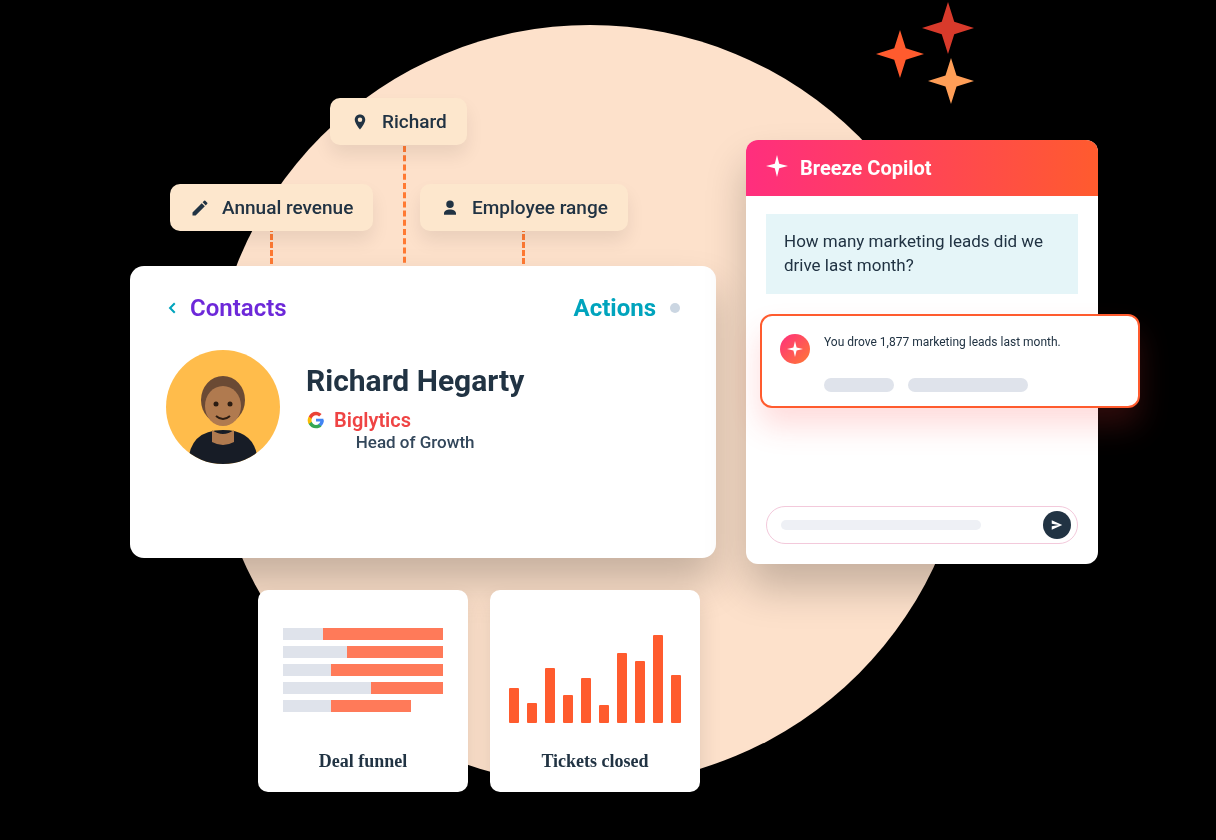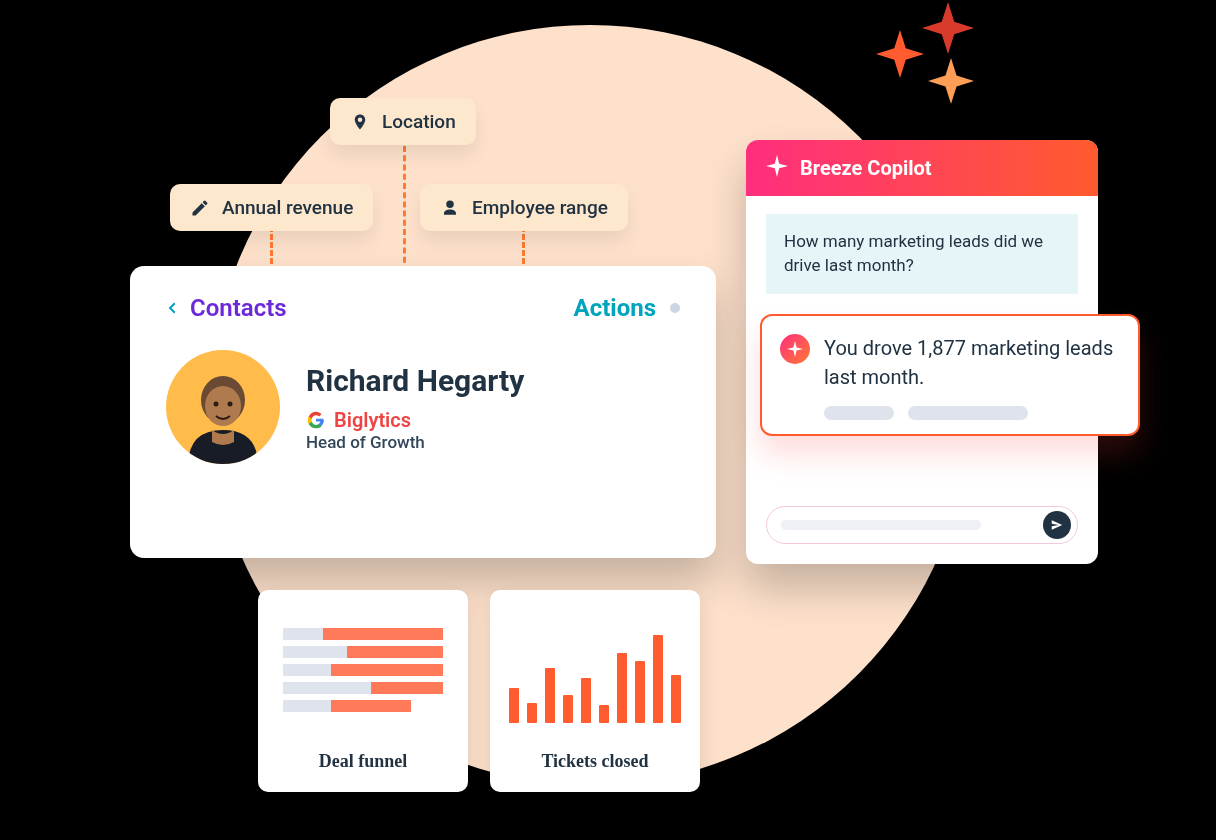--- a/index.html
+++ b/index.html
@@ -68,21 +68,21 @@
   .avatar {
     width:114px; height:114px; border-radius:50%;
     background:#ffbc4b;
     position:relative; overflow:hidden; flex:0 0 auto;
   }
   .avatar svg { position:absolute; bottom:-2px; left:50%; transform:translateX(-50%); }
   .cc-name { font-size:30px; font-weight:700; color:#213343; }
   .cc-company-row { display:flex; align-items:center; gap:8px; margin-top:10px; }
   .g-logo { width:20px; height:20px; display:inline-flex; }
   .cc-company { font-size:20px; font-weight:600; color:#ef4444; }
-  .cc-role { font-size:17px; font-weight:500; color:#33475b; margin-top:0; }
+  .cc-role { font-size:17px; font-weight:500; color:#33475b; margin-top:0;text-align:center; }
 
   
   .copilot {
     position:absolute;
     left: 746px; top: 140px;
     width: 352px; height: 424px;
     background:#fff;
     border-radius:12px;
     box-shadow: 0 24px 40px rgba(0,0,0,.22);
     overflow:visible;
@@ -114,21 +114,21 @@
     border-radius:12px;
     padding:18px 18px 14px 18px;
     box-shadow: 0 18px 30px rgba(255,60,60,.18);
   }
   .cp-answer-row { display:flex; gap:14px; align-items:flex-start; }
   .cp-answer-icon {
     width:30px; height:30px; border-radius:50%;
     background: linear-gradient(135deg,#ff2e7e,#ff7a33);
     display:flex; align-items:center; justify-content:center; flex:0 0 auto;
   }
-  .cp-answer-text { font-size:20px; color:#213343; line-height:1.45; }
+  .cp-answer-text { font-size:12px; color:#213343; line-height:1.45; }
   .cp-skel { display:flex; gap:14px; margin-top:14px; margin-left:44px; }
   .cp-skel span { height:14px; border-radius:7px; background:#dfe3eb; }
   .cp-skel span:first-child{ width:70px; }
   .cp-skel span:last-child{ width:120px; }
 
   .cp-input {
     position:absolute; left:20px; right:20px; bottom:20px;
     height:38px;
     border:1px solid #f3c9db;
     border-radius:20px;
@@ -205,21 +205,21 @@
   <div class="dash" style="left:270px; top:226px; height:46px;"></div>
   <div class="dash" style="left:403px; top:146px; height:126px;"></div>
   <div class="dash" style="left:522px; top:226px; height:46px;"></div>
 
   <div class="chip" style="left:330px; top:98px;">
     <span class="ic">
       <svg width="18" height="22" viewBox="0 0 24 24" fill="#213343">
           <path d="M12 2C8 2 5 5 5 9c0 5 7 13 7 13s7-8 7-13c0-4-3-7-7-7zm0 10a3 3 0 1 1 0-6 3 3 0 0 1 0 6z"></path>
         </svg>
     </span>
-    <span>Location</span>
+    <span>Richard</span>
   </div>
 
   <div class="chip" style="left:170px; top:184px;">
     <span class="ic">
       <svg width="20" height="20" viewBox="0 0 24 24" fill="#213343">
           <path d="M3 17.25V21h3.75L17.81 9.94l-3.75-3.75L3 17.25zM20.71 7.04a1 1 0 0 0 0-1.41l-2.34-2.34a1 1 0 0 0-1.41 0l-1.83 1.83 3.75 3.75 1.83-1.83z"></path>
         </svg>
     </span>
     <span>Annual revenue</span>
   </div>

